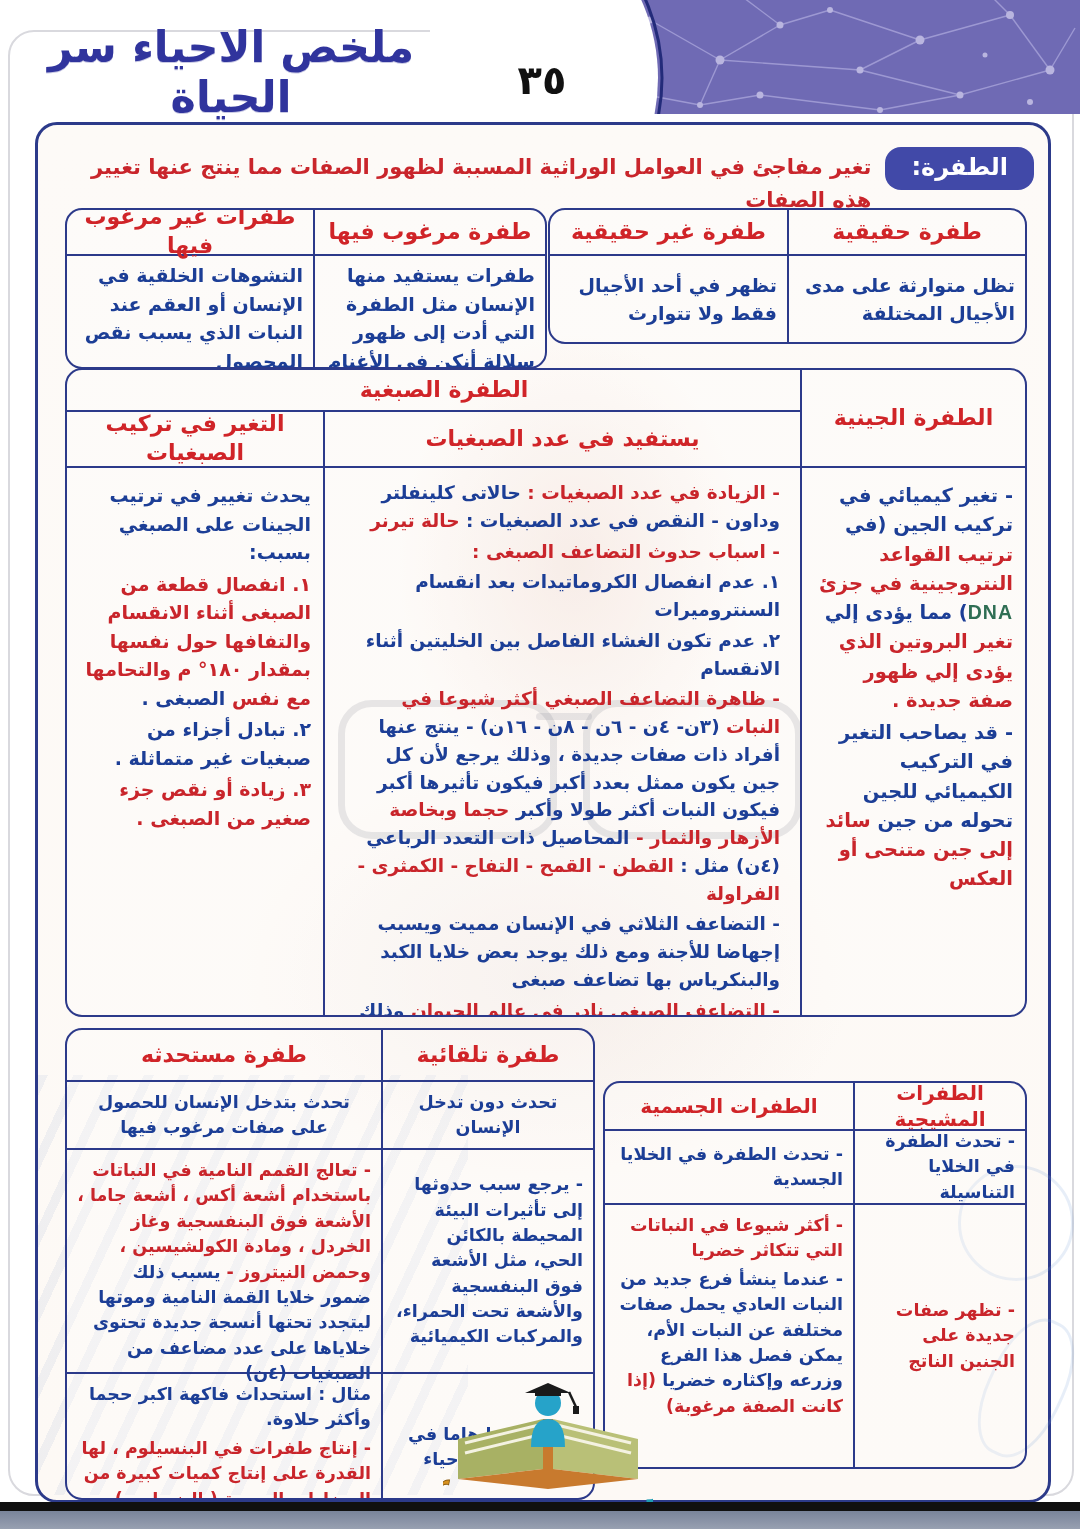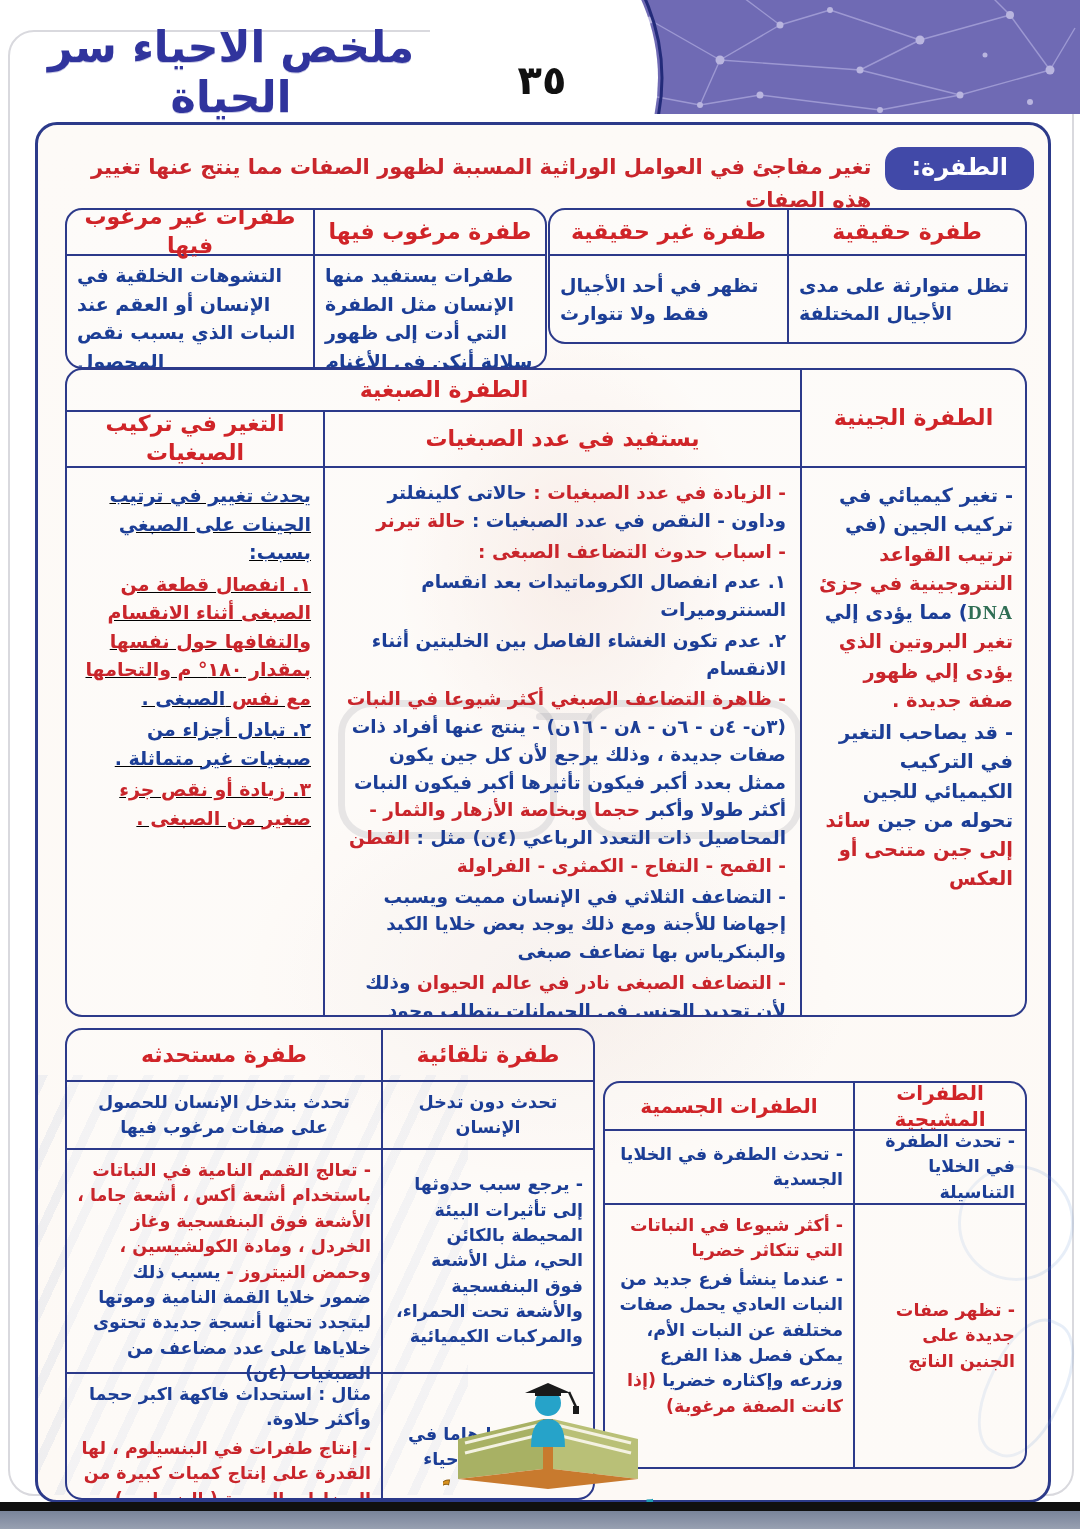--- a/index.html
+++ b/index.html
@@ -38,40 +38,40 @@
   .def-row{position:absolute;left:14px;top:22px;width:982px;display:flex;flex-direction:row;gap:14px;align-items:flex-start;direction:rtl;}
   .def-pill{flex:0 0 auto;background:#4149a8;color:#fff;font-size:24px;padding:6px 26px 9px 26px;border-radius:16px;}
   .def-text{flex:1;color:#c9252b;font-size:21px;line-height:1.55;text-align:right;padding-top:4px;}
 
   
   .tbl{position:absolute;border:2.5px solid #2c3a8a;border-radius:17px;display:grid;direction:rtl;overflow:hidden;background:rgba(255,255,255,0.25);}
   .cell{padding:5px 10px;box-sizing:border-box;min-width:0;}
   .hcell{display:flex;align-items:center;justify-content:center;color:#d02428;font-size:22px;text-align:center;line-height:1.3;}
   .bl{border-left:2.5px solid #2c3a8a;}
   .bb{border-bottom:2.5px solid #2c3a8a;}
-  .body-blue{color:#1c3e96;font-size:19px;line-height:1.5;display:flex;align-items:center;justify-content:center;text-align:left;}
+  .body-blue{color:#1c3e96;font-size:19px;line-height:1.5;display:flex;align-items:center;justify-content:center;text-align:right;}
   .paras{font-size:19px;line-height:1.5;text-align:right;}
   .paras .para{margin:3px 0;}
-  .c-red{color:#c9252b;} .c-blue{color:#1c3e96;} .c-dna{color:#2f6e54;font-family:Liberation Serif, serif;font-weight:700;letter-spacing:1px;text-align:right;}
+  .c-red{color:#c9252b;} .c-blue{color:#1c3e96;} .c-dna{color:#2f6e54;font-family:Liberation Sans, sans-serif;font-weight:700;letter-spacing:1px;text-align:right;}
 
   
   #tbl-desired{left:27px;top:83px;width:478px;height:157px;grid-template-columns:232px 1fr;grid-template-rows:46px 1fr;}
   #tbl-real{left:510px;top:83px;width:475px;height:132px;grid-template-columns:238px 1fr;grid-template-rows:46px 1fr;}
   #tbl-real .body-blue,#tbl-desired .body-blue{font-size:19px;}
 
   
   #tbl-big{left:27px;top:243px;width:958px;height:645px;grid-template-columns:225px 477px 1fr;grid-template-rows:42px 56px 1fr;}
   #gen-h{grid-column:1;grid-row:1/3;}
   #chrom-h{grid-column:2/4;grid-row:1;padding-left:31px;}
   #num-h{grid-column:2;grid-row:2;}
   #struct-h{grid-column:3;grid-row:2;}
   #gen-b{grid-column:1;grid-row:3;padding:10px 12px;}
-  #num-b{grid-column:2;grid-row:3;padding:8px 14px;}
+  #num-b{grid-column:2;grid-row:3;padding:8px 20px;}
   #struct-b{grid-column:3;grid-row:3;padding:10px 12px;}
-  #gen-b{font-size:19.5px;} #struct-b{font-size:19px;text-decoration:underline;}
+  #gen-b{font-size:19.5px;} #struct-b{font-size:19px;}
   #num-b{font-size:18.5px;}
 
   
   #tbl-spont{left:27px;top:903px;width:526px;height:468px;grid-template-columns:212px 1fr;grid-template-rows:52px 68px 224px 1fr;}
   #tbl-spont .paras{font-size:17.5px;line-height:1.45;}
   #tbl-spont .defcell{display:flex;align-items:center;justify-content:flex-start;text-align:center;}
   #tbl-spont .defcell .para{text-align:center;}
   .vcenter{display:flex;flex-direction:column;justify-content:center;}
 
   

